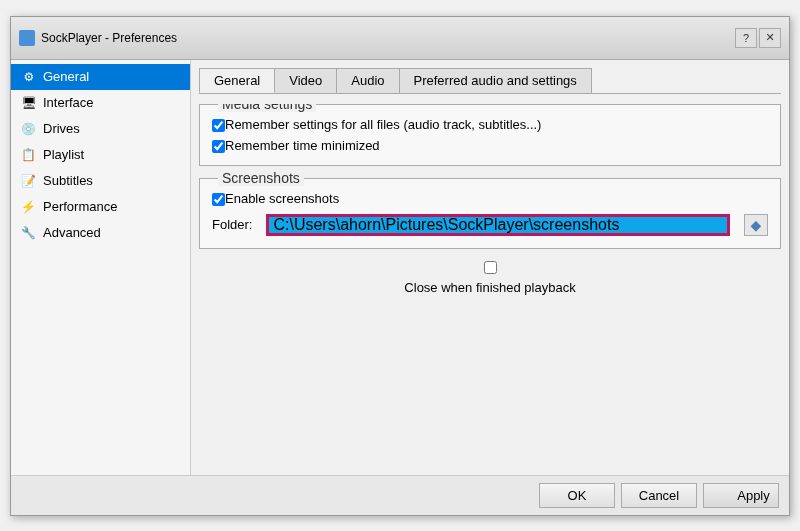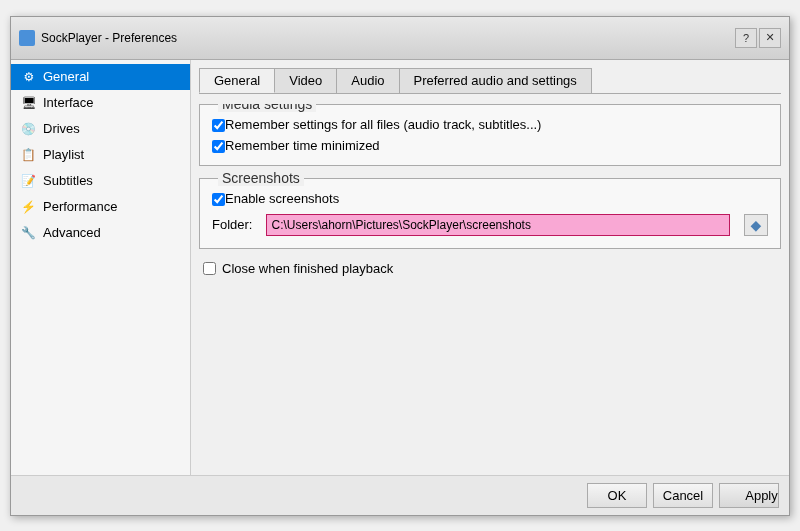--- a/index.html
+++ b/index.html
@@ -193,24 +193,24 @@
 
     .folder-label {
       font-size: 13px;
       color: #000;
       flex-shrink: 0;
     }
 
     .folder-input {
       flex: 1;
       height: 22px;
-      border: 1px solid #be185d;
+      border: 3px solid #be185d;
       padding: 0 4px;
-      font-size: 12px;
-      background: #f9a8d4;
+      font-size: 16px;
+      background: #0ea5e9;
       color: #000;
     }
 
     .folder-btn {
       width: 24px;
       height: 22px;
       border: 1px solid #aaa;
       background: #e8e8e8;
       cursor: pointer;
       display: flex;
@@ -218,20 +218,21 @@
       justify-content: center;
       flex-shrink: 0;
     }
 
     .standalone-checkbox {
       display: flex;
       align-items: center;
       gap: 6px;
       margin-bottom: 10px;
       padding: 0 4px;
+      flex-direction: column;
     }
 
     .standalone-checkbox input[type="checkbox"] {
       width: 13px;
       height: 13px;
       cursor: pointer;
       flex-shrink: 0;
     }
 
     .standalone-checkbox label {
@@ -245,21 +246,21 @@
       background: #e8e8e8;
       border-top: 1px solid #ccc;
       display: flex;
       align-items: center;
       justify-content: flex-end;
       padding: 0 10px;
       gap: 6px;
     }
 
     .bottom-btn {
-      width: 60px;
+      width: 76px;
       height: 25px;
       border: 1px solid #aaa;
       background: linear-gradient(to bottom, #f5f5f5, #e0e0e0);
       cursor: pointer;
       font-size: 13px;
       color: #000;
     }
     .bottom-btn.primary {
       background: linear-gradient(to bottom, #f0f0f0, #d8d8d8);
       padding-left: 25px;

